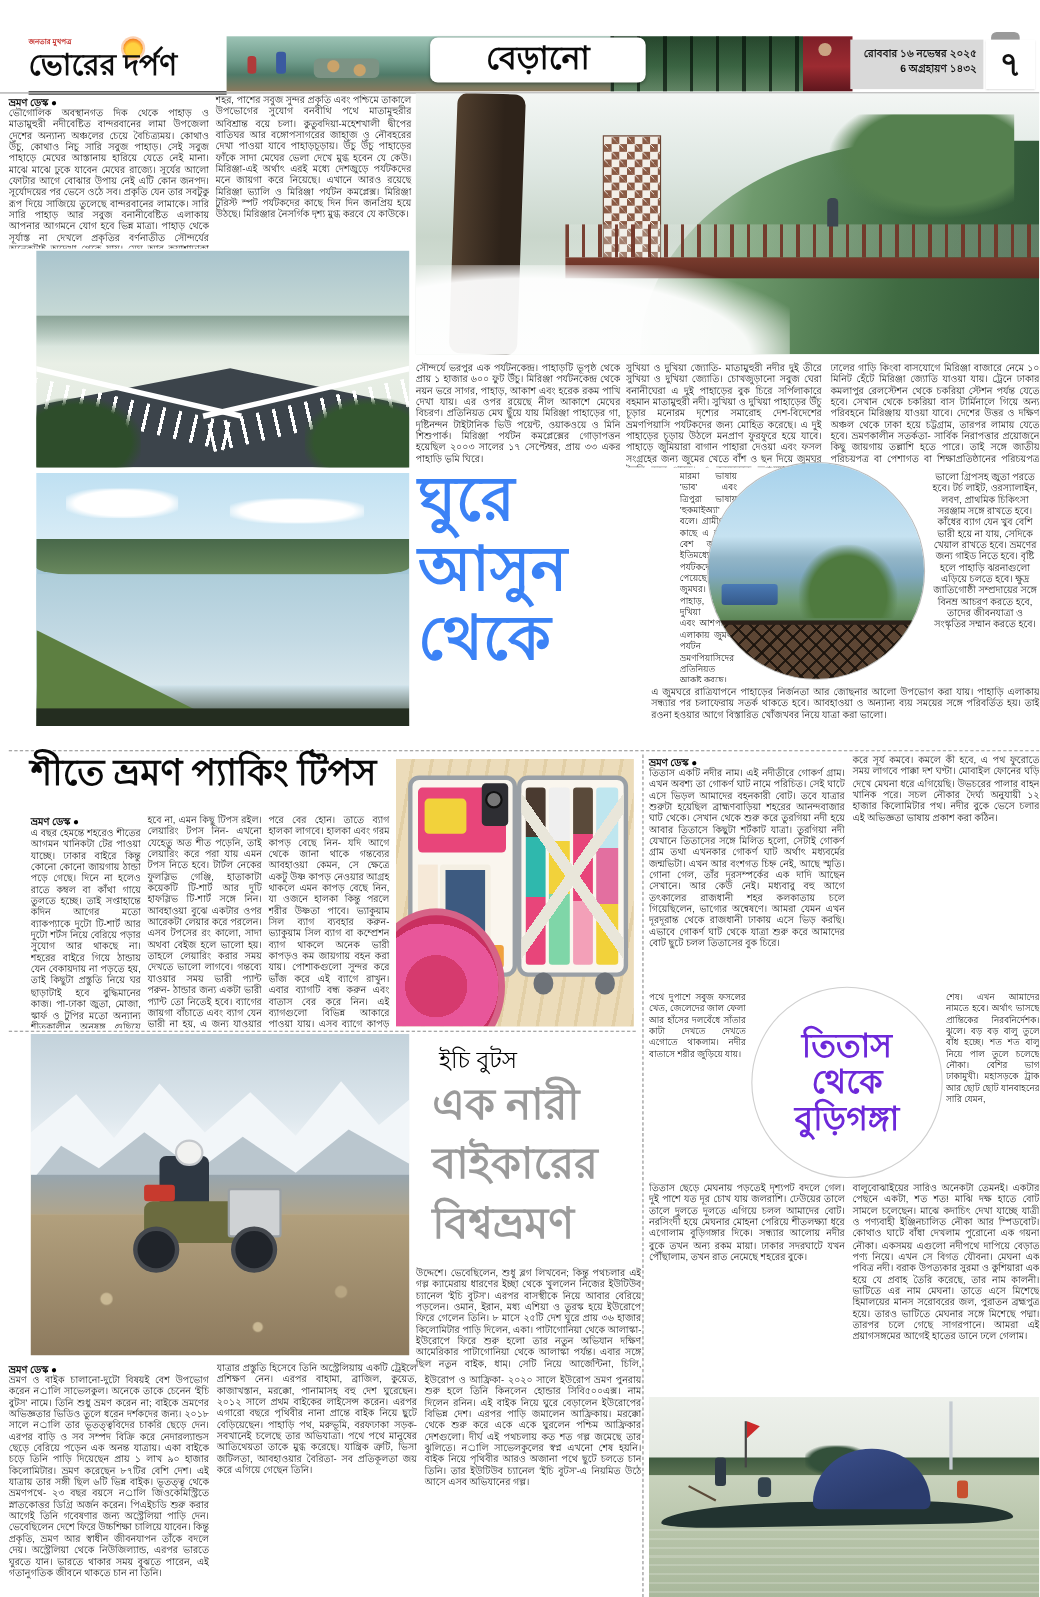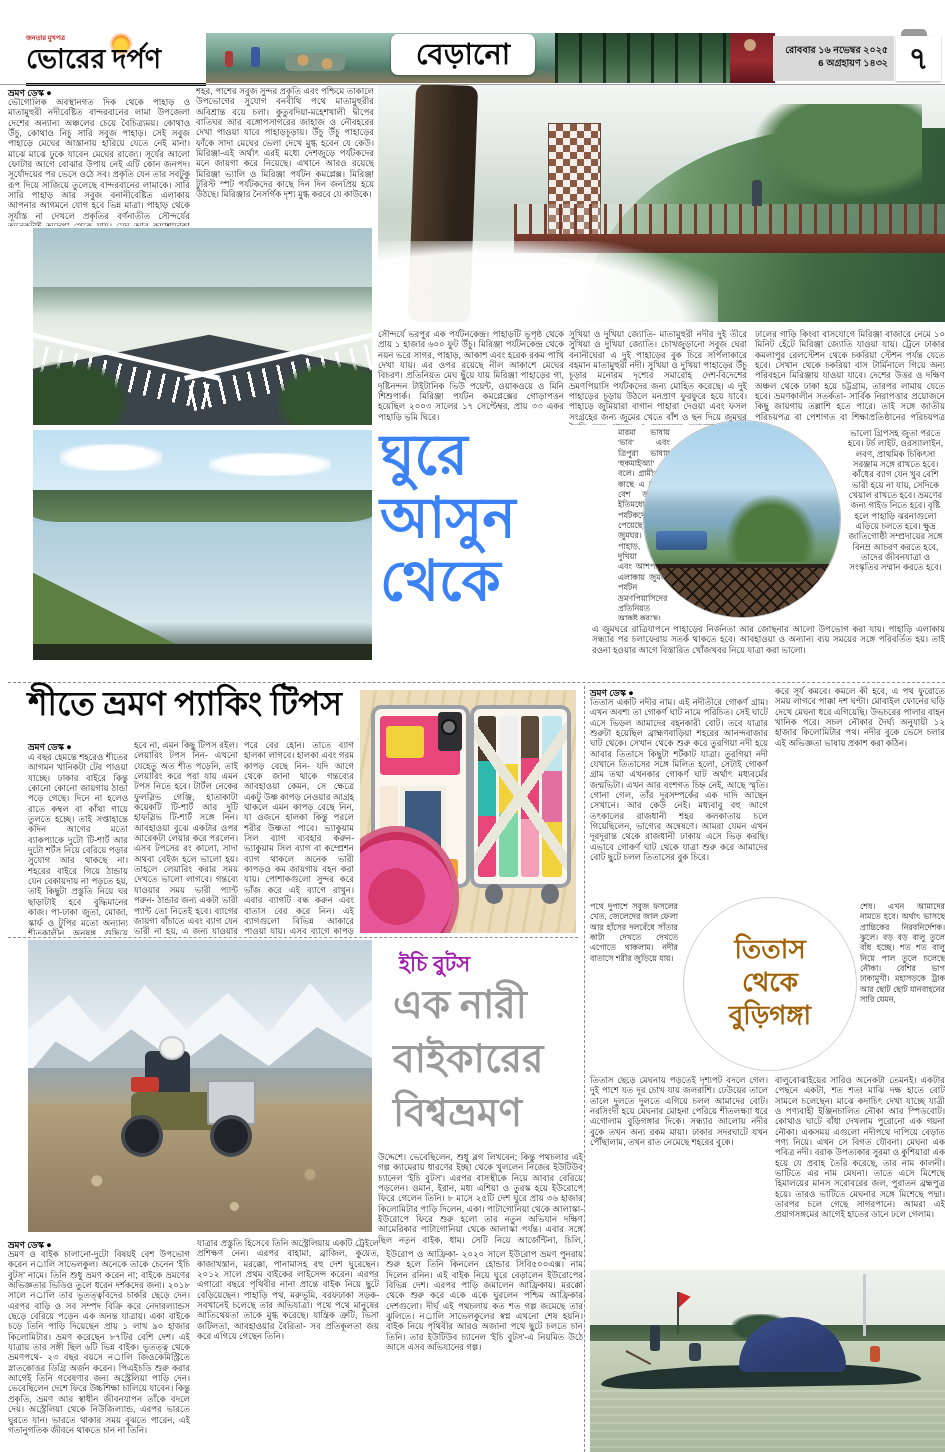--- a/index.html
+++ b/index.html
@@ -15,46 +15,46 @@
   
   .strip{position:absolute;top:33px;height:50px;overflow:hidden;}
   .logo-box{position:absolute;left:26px;top:31px;width:180px;height:52px;background:#fff;
             border-bottom:3px double #111;text-align:left;}
   .tagline{display:block;font-size:6.5px;color:#c0201c;font-weight:bold;margin-top:2px;}
   .logo-text{position:relative;font-size:27px;font-weight:800;color:#0d0d0d;line-height:30px;
              font-family:"Liberation Serif","DejaVu Serif",serif;z-index:2;}
   .sun{position:absolute;left:86px;top:4px;width:18px;height:18px;border-radius:50%;
        background:radial-gradient(circle at 50% 60%,#ffd23f 0 45%,#f47b20 75%,#e84e1b 100%);
        box-shadow:0 0 0 2px rgba(244,123,32,.35);z-index:1;}
-  .section-box{position:absolute;left:391px;top:34px;width:144px;height:41px;background:#fff;
+  .section-box{position:absolute;left:391px;top:34px;width:196px;height:41px;background:#fff;
                border-radius:7px;box-shadow:0 1px 3px rgba(0,0,0,.35);text-align:center;}
   .section-box span{font-size:29px;font-weight:800;line-height:41px;color:#0a0a0a;}
   .date-box{position:absolute;left:773px;top:36px;width:121px;height:45px;background:#d9d9d9;
             text-align:right;padding-right:6px;box-sizing:border-box;}
   .date-box div{font-size:9.5px;font-weight:bold;line-height:13px;margin-top:7px;color:#111;}
   .date-box div + div{margin-top:0;}
   .pageno-tab{position:absolute;left:901px;top:29px;width:26px;height:10px;background:#9a9a9a;
               border-radius:5px 5px 0 0;}
   .pageno-box{position:absolute;left:896px;top:36px;width:45px;height:45px;background:#fff;
               box-shadow:0 1px 2px rgba(0,0,0,.3);text-align:center;}
   .pageno-box span{font-size:31px;font-weight:800;line-height:45px;}
   .mast-rule{position:absolute;left:0;top:84px;width:945px;border-top:1px solid #9b9b9b;}
   
   .hl-blue{position:absolute;left:380px;top:424px;width:210px;font-size:56px;line-height:63px;
            font-weight:800;color:#3b82f6;font-family:"Liberation Serif","DejaVu Serif",serif;}
   .hl-pack{position:absolute;left:28px;top:684px;width:335px;font-size:33px;line-height:40px;
            font-weight:800;color:#0a0a0a;font-family:"Liberation Serif","DejaVu Serif",serif;}
-  .kicker{position:absolute;left:399px;top:948px;font-size:21px;font-weight:700;color:#a21caf;}
+  .kicker{position:absolute;left:399px;top:948px;font-size:21px;font-weight:400;color:#000000;}
   .hl-gray{position:absolute;left:393px;top:978px;width:195px;font-size:39px;line-height:54px;
            font-weight:800;color:#9b9b9b;font-family:"Liberation Serif","DejaVu Serif",serif;}
   .circle-hl{position:absolute;left:683px;top:897px;width:172px;height:172px;border-radius:50%;
              background:#fff;border:1px solid #cfcfcf;text-align:center;z-index:3;
              display:flex;flex-direction:column;justify-content:center;}
-  .circle-hl span{font-size:26px;line-height:33px;font-weight:800;color:#a16207;
-                  font-family:Liberation Mono, monospace;}
+  .circle-hl span{font-size:30px;line-height:33px;font-weight:800;color:#6d28d9;
+                  font-family:Liberation Sans, sans-serif;}
   .circle-photo{position:absolute;left:644px;top:421px;width:196px;height:196px;border-radius:50%;
                 overflow:hidden;z-index:2;box-shadow:0 0 0 1px #bbb;}
 </style>
 </head>
 <body>
 
 <div id="page">
 
   <div>
 

